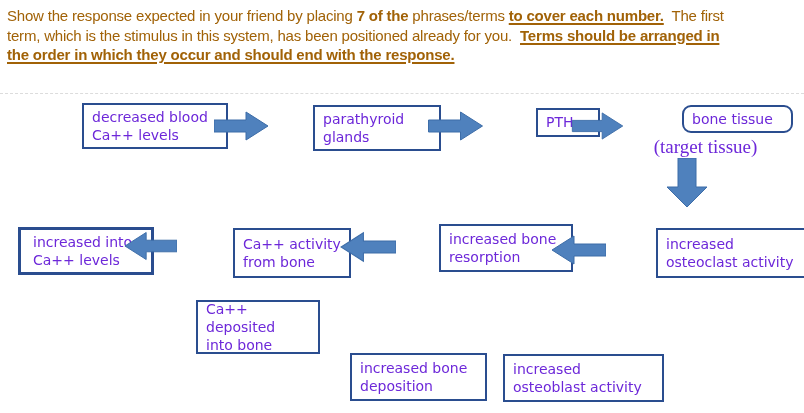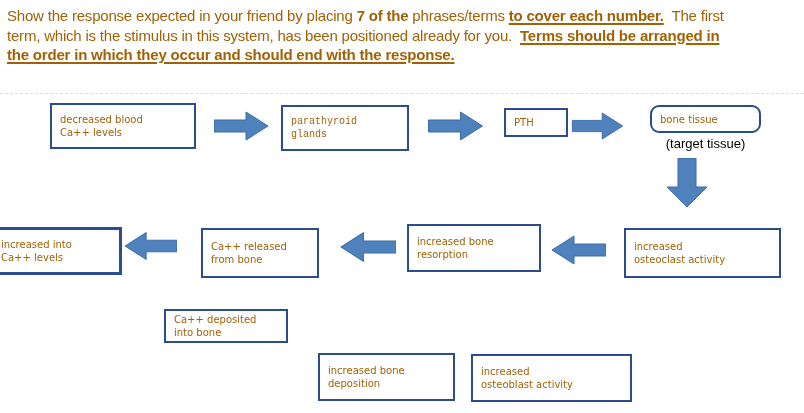--- a/index.html
+++ b/index.html
@@ -22,43 +22,43 @@
   .faint-rule {
     position:absolute; left:0; top:93px; width:804px; height:0;
     border-top:1px dashed #dcdcdc;
   }
 
   
   .tbox {
     position:absolute; background:#ffffff;
     border:2px solid #2a4d8f;
     font-family:"DejaVu Sans", sans-serif;
-    font-size:10px; line-height:1.3; color:#a16207;
+    font-size:14px; line-height:1.3; color:#6d28d9;
     padding:2px 6px 2px 8px;
     white-space:pre-line;
-    display:flex; align-items:center;
+    display:flex; align-items:center;margin-left:32px;
   }
   .tbox.thick { border-width:3px; }
 
   #box-decreased     { left:50px;  top:103px; width:146px; height:46px; }
-  #box-parathyroid   { left:281px; top:105px; width:128px; height:46px;font-family:Liberation Mono, monospace; }
+  #box-parathyroid   { left:281px; top:105px; width:128px; height:46px; }
   #box-pth           { left:504px; top:108px; width:64px;  height:29px; }
   #box-bone-tissue   { left:650px; top:105px; width:111px; height:28px;border-radius:9px; }
   #box-incr-blood    { left:-14px; top:227px; width:136px; height:48px; padding-left:12px; }
   #box-ca-released   { left:201px; top:228px; width:118px; height:50px; }
   #box-resorption    { left:407px; top:224px; width:134px; height:48px; }
   #box-osteoclast    { left:624px; top:228px; width:157px; height:50px; }
-  #box-ca-deposited  { left:164px; top:309px; width:124px; height:34px;align-items:center; }
+  #box-ca-deposited  { left:164px; top:300px; width:124px; height:54px;align-items:center; }
   #box-deposition    { left:318px; top:353px; width:137px; height:48px; }
   #box-osteoblast    { left:471px; top:354px; width:161px; height:48px; }
 
   #caption-target-tissue {
     position:absolute; left:643px; top:136px; width:125px;
-    text-align:center; font-family:Liberation Sans, sans-serif;
-    font-size:13px; color:#000000;
+    text-align:center; font-family:Liberation Serif, serif;
+    font-size:19px; color:#6d28d9;
   }
 
   
   .arrow { position:absolute; }
   #arrow-1    { left:214px; top:111px; }
   #arrow-2    { left:428px; top:111px; }
   #arrow-3    { left:571px; top:112px; }
   #arrow-down { left:666px; top:158px; }
   #arrow-5    { left:124px; top:230px; }
   #arrow-6    { left:340px; top:231px; }
@@ -126,21 +126,21 @@
 Ca++ levels</span>
   </div>
 
   <div class="arrow" id="arrow-5">
     <svg width="53" height="32" viewBox="0 0 55 30">
         <polygon points="55,9 23,9 23,1 1,15 23,29 23,21 55,21" fill="#4f81bd" stroke="#3d6da8" stroke-width="1"></polygon>
       </svg>
   </div>
 
   <div class="tbox" id="box-ca-released">
-    <span>Ca++ released
+    <span>Ca++ activity
 from bone</span>
   </div>
 
   <div class="arrow" id="arrow-6">
     <svg width="56" height="32" viewBox="0 0 55 30">
         <polygon points="55,9 23,9 23,1 1,15 23,29 23,21 55,21" fill="#4f81bd" stroke="#3d6da8" stroke-width="1"></polygon>
       </svg>
   </div>
 
   <div class="tbox" id="box-resorption">

